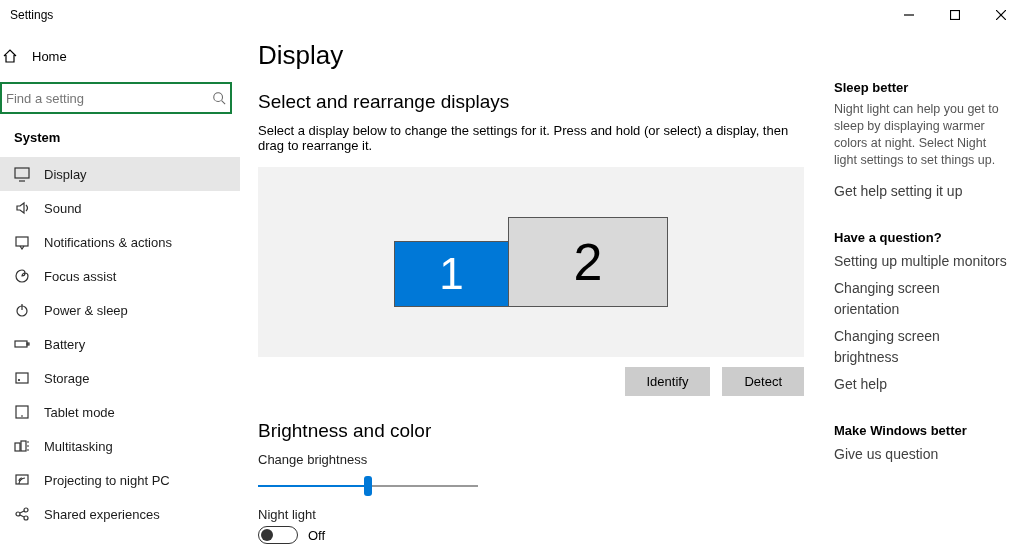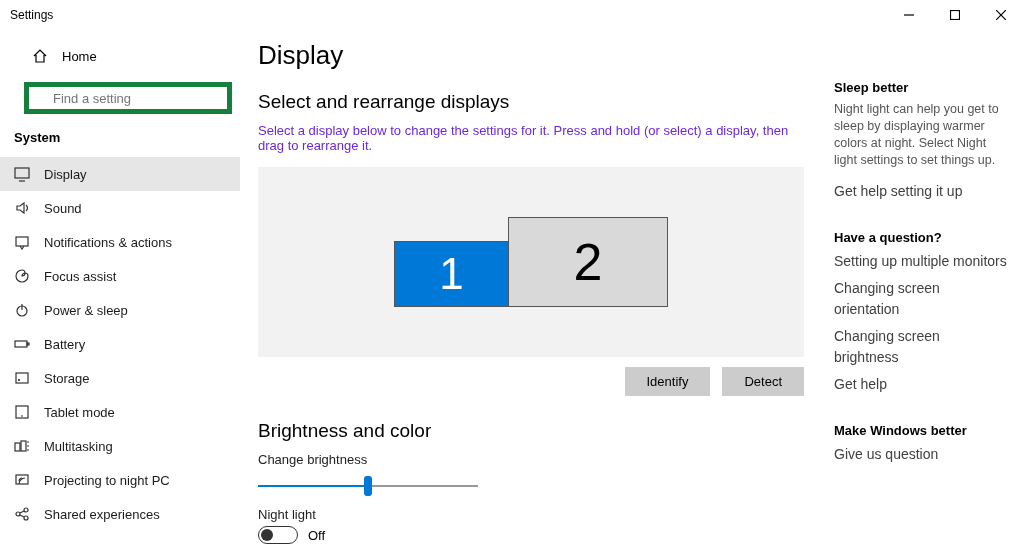--- a/index.html
+++ b/index.html
@@ -4,34 +4,34 @@
 <style>
   * { box-sizing: border-box; margin: 0; padding: 0; font-family: "Segoe UI", -apple-system, sans-serif; }
   body { width: 1024px; height: 553px; overflow: hidden; background: #fff; color: #000; font-size: 13px; }
   .titlebar { height: 30px; display: flex; align-items: center; padding-left: 10px; }
   .titlebar-title { font-size: 12px; color: #000; }
   .titlebar-controls { margin-left: auto; display: flex; }
   .tb-btn { width: 46px; height: 30px; display: flex; align-items: center; justify-content: center; cursor: pointer; }
   .tb-btn svg { width: 10px; height: 10px; }
   .layout { display: flex; height: calc(100% - 30px); }
   .sidebar { width: 240px; padding: 8px 0 0 0; display: flex; flex-direction: column; }
-  .home-row { display: flex; align-items: center; padding: 10px 32px; gap: 14px; cursor: pointer; }
+  .home-row { display: flex; align-items: center; padding: 10px 2px; gap: 14px; cursor: pointer; }
   .home-row .icon { width: 16px; height: 16px; display:flex; align-items:center; justify-content:center; }
-  .search-box { margin: 8px 8px 12px 24px; border: 5px solid #15803d; height: 32px; display: flex; align-items: center; padding: 0 24px; }
+  .search-box { margin: 8px 8px 12px 0; border: 2px solid #15803d; height: 32px; display: flex; align-items: center; padding: 0 4px; }
   .search-box input { border: none; outline: none; flex: 1; font-size: 13px; background: transparent; }
   .search-box .icon { width: 14px; height: 14px; opacity: .6; }
   .section-label { font-weight: 600; padding: 4px 14px 12px 14px; font-size: 13px; }
   .nav { flex: 1; overflow: hidden; }
   .nav-item { display: flex; align-items: center; gap: 14px; padding: 9px 14px; cursor: pointer; font-size: 13px; color: #1b1b1b; }
   .nav-item .icon { width: 16px; height: 16px; display:flex; align-items:center; justify-content:center; color:#333; }
   .nav-item.active { background: #e6e6e6; }
   .main { flex: 1; padding: 10px 30px 0 18px; overflow: hidden; }
   h1 { font-weight: 400; font-size: 26px; margin-bottom: 20px; }
   h2 { font-weight: 400; font-size: 19px; margin: 6px 0 10px 0; }
-  .desc { font-size: 13px; color: #6d28d9; margin-bottom: 14px; }
+  .desc { font-size: 13px; color: #000000; margin-bottom: 14px; }
   .arrange { background: #f2f2f2; height: 190px; position: relative; }
   .monitors { position:absolute; left:50%; top:50%; transform:translate(-50%,-50%); display:flex; align-items:flex-end; }
   .mon { border: 1px solid #555; display:flex; align-items:center; justify-content:center; font-weight:300; }
   .mon1 { width: 115px; height: 66px; background:#0078d7; color:#fff; font-size:44px; }
   .mon2 { width: 160px; height: 90px; background:#d9d9d9; color:#000; font-size:52px; margin-left:-1px; }
   .btn-row { display:flex; justify-content:flex-end; gap:12px; margin-top:10px; }
   .btn { background:#ccc; border:none; padding: 7px 22px; font-size:13px; cursor:pointer; }
   .sub-label { font-size:13px; margin:8px 0 4px 0; color:#222; }
   .slider-wrap { width: 220px; padding-top:8px; }
   .slider { position:relative; height:14px; }

